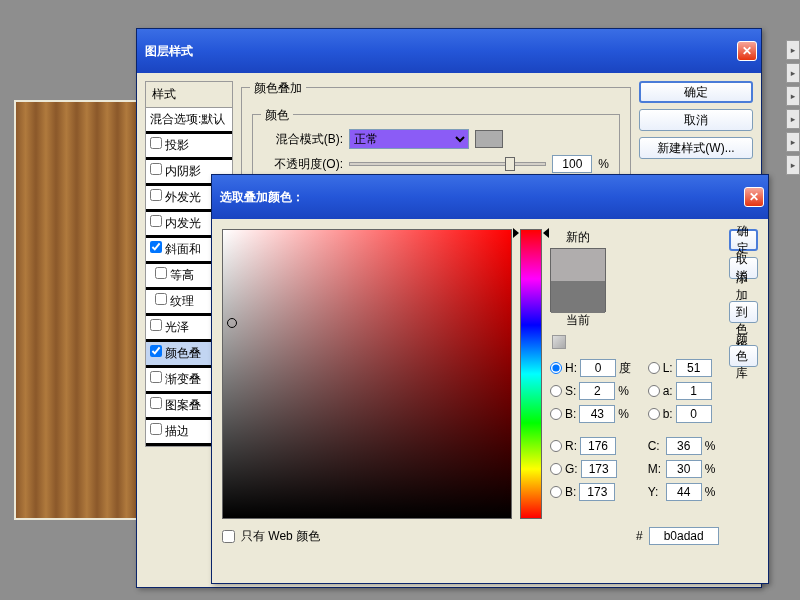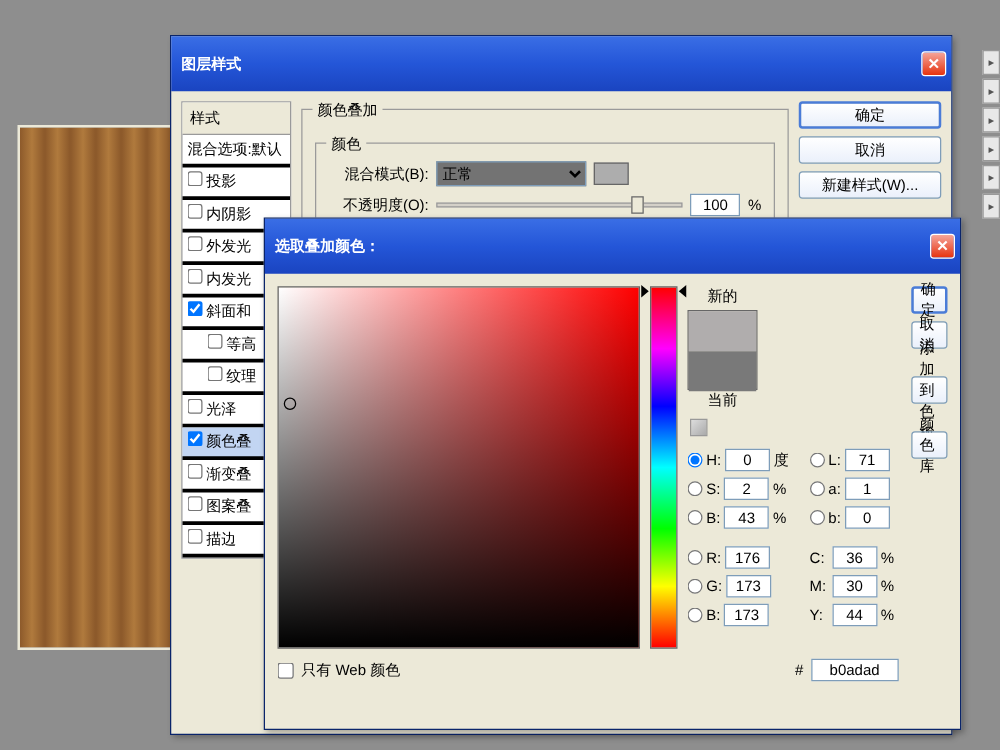--- a/index.html
+++ b/index.html
@@ -8,28 +8,28 @@
 .titlebar{height:44px;background:linear-gradient(to bottom,#3a6ee5 0%,#2456d8 50%,#1a44c0 100%);display:flex;align-items:center;padding:0 4px 0 8px;color:#fff;font-weight:bold}
 .titlebar .title{flex:1}
 .close-btn{width:20px;height:20px;background:linear-gradient(to bottom,#f5a59a,#e6330f);border:1px solid #fff;border-radius:3px;display:flex;align-items:center;justify-content:center;color:#fff;font-weight:bold;cursor:pointer}
 .wood{position:absolute;left:14px;top:100px;width:124px;height:420px;background:linear-gradient(90deg,#8d5a2b 0%,#b07a3d 8%,#8d5a2b 16%,#8d5a2b 17%,#b07a3d 25%,#8d5a2b 33%,#8d5a2b 34%,#b07a3d 42%,#8d5a2b 50%,#8d5a2b 51%,#b07a3d 59%,#8d5a2b 67%,#8d5a2b 68%,#b07a3d 76%,#8d5a2b 84%,#8d5a2b 85%,#b07a3d 92%,#8d5a2b 100%);border:2px solid #ece9d8}
 .d1{left:136px;top:28px;width:626px;height:560px}
 .d1-body{padding:8px;display:flex;gap:8px}
 .style-list{width:88px;border:1px solid #9a9a9a;background:#fff}
 .style-list .hdr{background:#ece9d8;border-bottom:1px solid #9a9a9a;padding:4px 6px;font-weight:normal}
 .style-list .row{display:flex;align-items:flex-start;padding:3px 4px;border-bottom:3px solid #000000;gap:3px;min-height:20px}
 .style-list .row input{width:12px;height:12px}
-.style-list .row.sub{padding-left:20px}
+.style-list .row.sub{padding-left:9px}
 .style-list .row.sel{background:#c2d5f2}
 .center{flex:1}
 .grp{border:1px solid #9a9a9a;padding:8px 10px;position:relative;margin-top:6px}
 .grp-lbl{position:absolute;top:-8px;left:8px;background:#ece9d8;padding:0 4px}
 .frow{display:flex;align-items:center;gap:6px;margin:6px 0}
 .frow label{min-width:80px;text-align:right}
-select{border:1px solid #7e9db9;height:20px;width:120px;background:#737373}
+select{border:1px solid #7e9db9;height:20px;width:120px;background:#8b5cf6}
 .swatch{width:28px;height:18px;border:1px solid #666;background:#adadad}
 .slider{flex:1;height:4px;background:#d4d0c8;border:1px solid #999;position:relative}
 .slider .thumb{position:absolute;right:30px;top:-6px;width:10px;height:14px;background:#ece9d8;border:1px solid #666}
 .num{width:40px;height:18px;border:1px solid #7e9db9;text-align:center;background:#fff}
 .rbtns{width:114px;display:flex;flex-direction:column;gap:6px}
 .btn{height:22px;border:1px solid #7e9db9;background:linear-gradient(to bottom,#fff,#eaf0fb);border-radius:3px;cursor:pointer;padding:0 6px;display:flex;align-items:center;justify-content:center}
 .btn.primary{border:2px solid #4a7cd8}
 .prev-row{display:flex;align-items:center;gap:4px;margin-top:2px;justify-content:flex-end}
 .d2{left:211px;top:174px;width:558px;height:410px}
 .d2-body{padding:10px;display:flex;gap:10px}
@@ -222,21 +222,21 @@
                   <input type="radio" style="">
                   <span>B:</span>
                   <div class="fld">173</div>
                   <span class="u"></span>
                 </div>
             </div>
             <div class="vcol">
               <div class="vrow">
                   <input type="radio" style="">
                   <span>L:</span>
-                  <div class="fld">71</div>
+                  <div class="fld">51</div>
                 </div>
               <div class="vrow">
                   <input type="radio" style="">
                   <span>a:</span>
                   <div class="fld">1</div>
                 </div>
               <div class="vrow">
                   <input type="radio" style="">
                   <span>b:</span>
                   <div class="fld">0</div>

